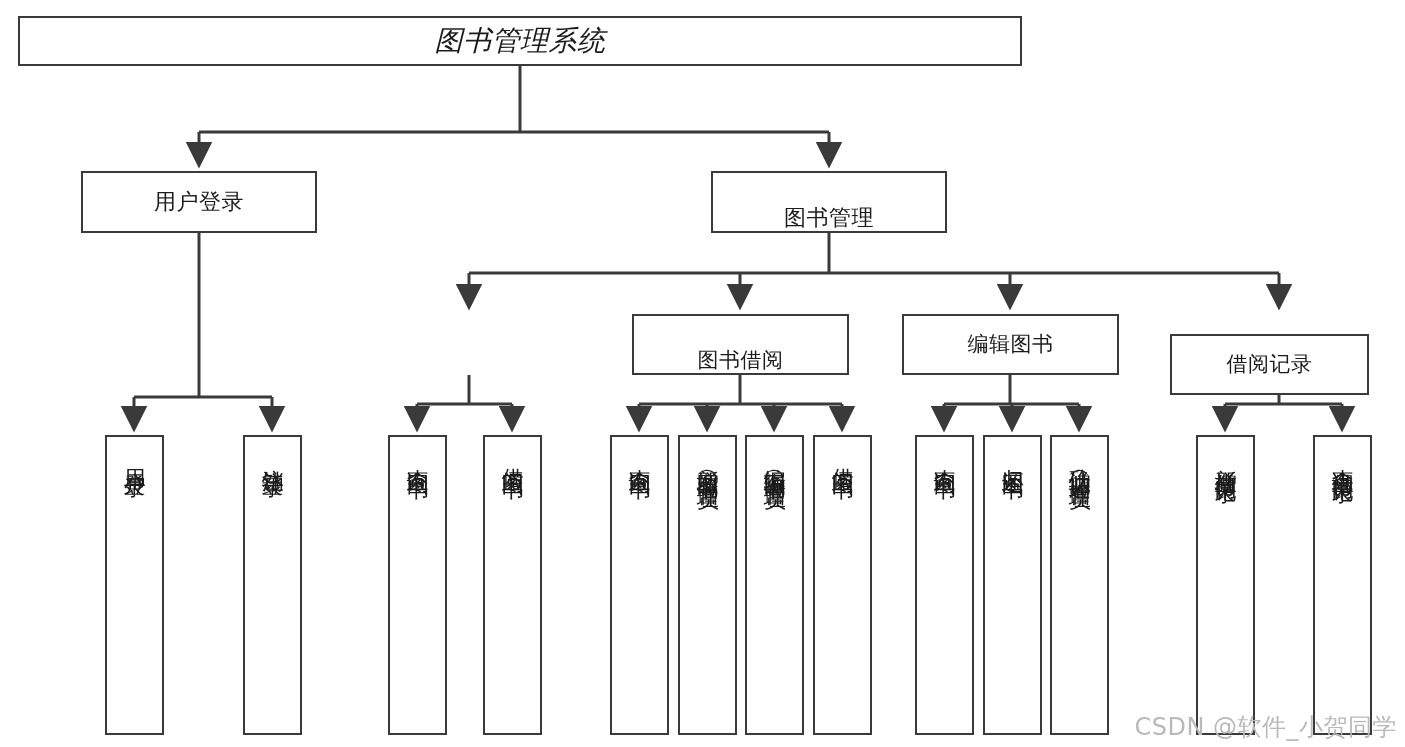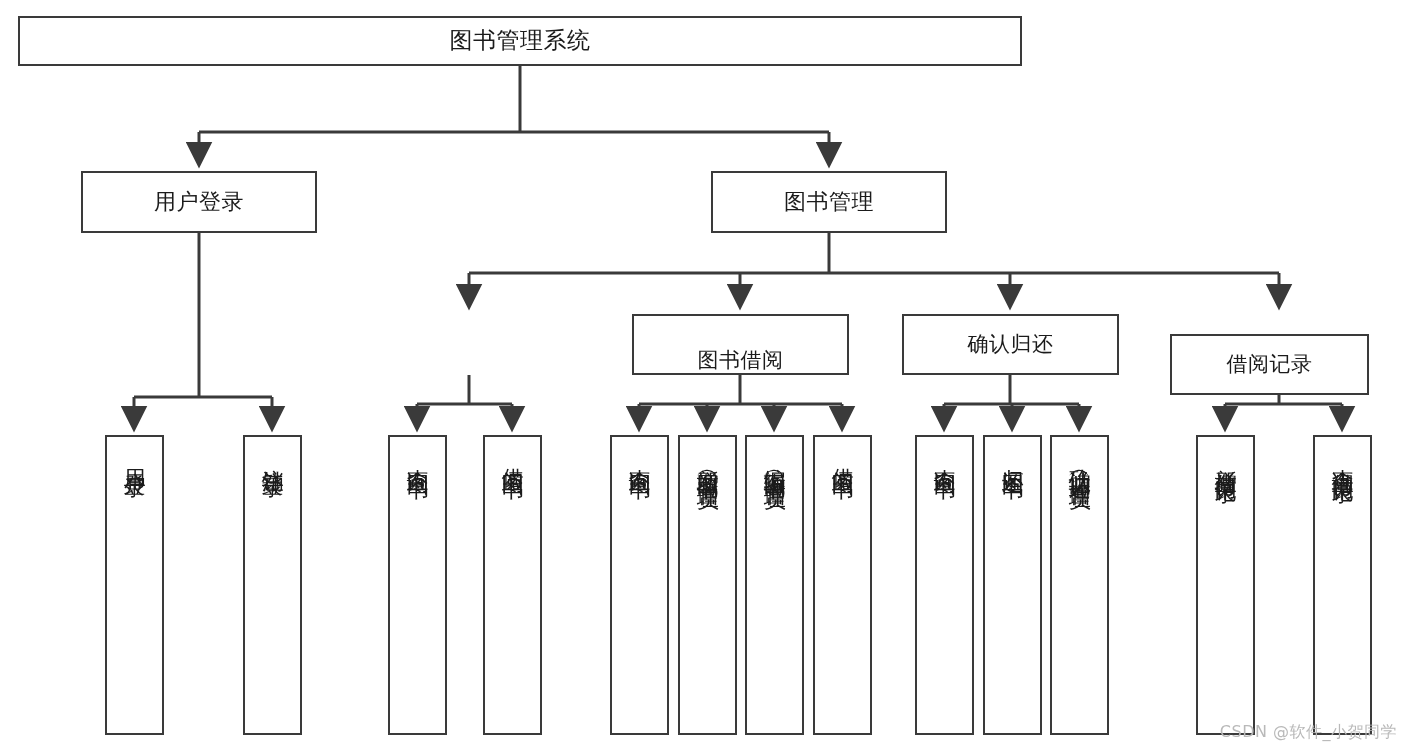--- a/index.html
+++ b/index.html
@@ -24,21 +24,21 @@
     color:#1b1b1b;
     z-index:3;
   }
   .node .lbl{
     display:block;
     text-align:center;
     line-height:1.18;
     letter-spacing:0.5px;
     white-space:pre;
   }
-  .root .lbl{font-size:23px;}
+  .root .lbl{font-size:28px;font-style:italic;}
   .lvl2 .lbl{font-size:22px;}
   .lvl3 .lbl{font-size:21px;}
 
   
   .leaf{
     align-items:flex-start;
     padding-top:14px;
   }
   .leaf .lbl{
     writing-mode:vertical-rl;
@@ -46,21 +46,21 @@
     font-size:22px;
     line-height:1.12;
     letter-spacing:3px;
     white-space:nowrap;
   }
 
   #watermark{
     position:absolute;
     right:8px;
     bottom:4px;
-    font-size:16px;
+    font-size:24px;
     color:#b9b9b9;
     letter-spacing:0.5px;
     z-index:9;
     white-space:nowrap;
     font-family:"DejaVu Sans","Liberation Sans",sans-serif;
   }
 </style>
 </head>
 <body>
 
@@ -116,29 +116,29 @@
     </g>
   </svg>
 
   <div class="node root" style="left: 18px; top: 16px; width: 1004px; height: 50px;">
     <span class="lbl">图书管理系统</span>
   </div>
 
   <div class="node lvl2" style="left: 81px; top: 171px; width: 236px; height: 62px;">
     <span class="lbl">用户登录</span>
   </div>
-  <div class="node lvl2" style="left: 711px; top: 171px; width: 236px; height: 62px;">
+  <div class="node lvl2" style="left: 711px; top: 171px; width: 236px; height: 62px; align-items: flex-end;">
     <span class="lbl">图书管理</span>
   </div>
 
   <div class="node lvl3" style="left: 632px; top: 314px; width: 217px; height: 61px; align-items: flex-end;">
     <span class="lbl">图书借阅</span>
   </div>
   <div class="node lvl3" style="left: 902px; top: 314px; width: 217px; height: 61px;">
-    <span class="lbl">确认归还</span>
+    <span class="lbl">编辑图书</span>
   </div>
   <div class="node lvl3" style="left: 1170px; top: 314px; width: 199px; height: 61px; margin-top: 20px;">
     <span class="lbl">借阅记录</span>
   </div>
 
   <div class="node leaf" style="left: 105px; top: 435px; width: 59px; height: 300px;">
     <span class="lbl">用户登录</span>
   </div>
   <div class="node leaf" style="left: 243px; top: 435px; width: 59px; height: 300px;">
     <span class="lbl">注销登录</span>

